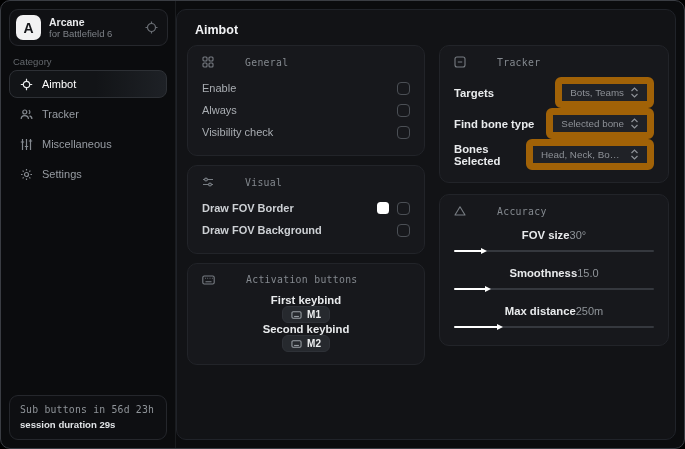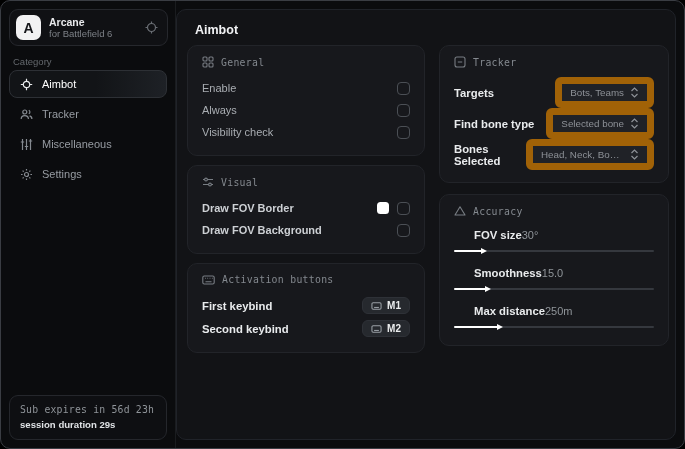--- a/index.html
+++ b/index.html
@@ -61,25 +61,25 @@
 
   .col { position:absolute; top:35px; display:flex; flex-direction:column; }
   .col-left { left:10px; width:238px; gap:9px; }
   .col-right { left:262px; width:230px; gap:11px; }
 
   .card {
     background:#17181c; border:1px solid #222429; border-radius:10px;
     padding:10px 14px 12px;
   }
   .card-head { display:flex; align-items:center; gap:7px; margin-bottom:9px; color:#787d83; }
-  .card-title { font-family:"DejaVu Sans Mono", monospace; font-size:9.8px; letter-spacing:.3px; color:#84898f; }
+  .card-title { font-family:"DejaVu Sans Mono", monospace; font-size:9.8px; letter-spacing:.3px; color:#84898f;margin-left:24px; }
   .card-head .cicon { display:flex; color:#6e7artificial378; }
 
   .row { display:flex; justify-content:space-between; align-items:center; min-height:22px; }
-  .row-tall { min-height:23px; }
+  .row-tall { min-height:23px;flex-direction:column; }
   .row-tracker { min-height:25px; }
 
   .lbl-dim { font-size:11px; color:#a9adb2; font-weight:500; }
   .lbl-mid { font-size:11px; color:#cdd0d4; font-weight:600; }
   .lbl-bright { font-size:11.3px; color:#e9ebed; font-weight:600; }
 
   .checkbox {
     width:13px; height:13px; border:1.5px solid #4b4f55; border-radius:4px;
     background:transparent; cursor:pointer; flex:none;
   }
@@ -94,21 +94,21 @@
 
   .dropdown {
     display:flex; align-items:center; gap:6px; background:#202227; border:7px solid #a16207;
     border-radius:6px; padding:3px 8px; font-size:9.8px; color:#8d9197; cursor:pointer;
     max-width:150px; white-space:nowrap;
   }
   .dropdown .dd-text { overflow:hidden; text-overflow:ellipsis; }
   .dropdown .dicon { display:flex; color:#8d9197; flex:none; }
 
   .acc-row { margin-bottom:9px; }
-  .acc-top { display:flex; justify-content:flex-start; align-items:center; min-height:18px;margin-left:20px; }
+  .acc-top { display:flex; justify-content:center; align-items:center; min-height:18px; }
   .acc-value { font-size:11px; color:#8f9499; }
   .slider { position:relative; height:8px; margin-top:3px; cursor:pointer; }
   .slider .track { position:absolute; left:0; right:0; top:3px; height:2px; background:#35383e; border-radius:1px; }
   .slider .fill { position:absolute; left:0; top:3px; height:2px; background:#ffffff; border-radius:1px; }
   .slider .thumb {
     position:absolute; right:-5px; top:-2.5px; width:0; height:0;
     border-left:6px solid #ffffff; border-top:3.5px solid transparent; border-bottom:3.5px solid transparent;
   }
   svg { display:block; }
 </style>
@@ -169,21 +169,21 @@
           <svg width="13" height="13" viewBox="0 0 13 13" fill="none" stroke="currentColor" stroke-width="1.2">
             <circle cx="6.5" cy="6.5" r="2"></circle>
             <path d="M6.5 1v1.6M6.5 10.4V12M1 6.5h1.6M10.4 6.5H12M2.6 2.6l1.1 1.1M9.3 9.3l1.1 1.1M10.4 2.6 9.3 3.7M3.7 9.3l-1.1 1.1"></path>
           </svg>
         </span>
         <span>Settings</span>
       </div>
     </div>
 
     <div class="sub-card">
-      <div class="sub-expires">Sub expires in 56d 23h</div>
+      <div class="sub-expires">Sub buttons in 56d 23h</div>
       <div class="sub-session">session duration 29s</div>
     </div>
   </div>
 
   <div class="main">
     <div class="page-title">Aimbot</div>
 
     <div class="col col-left">
 
       <div class="card">

